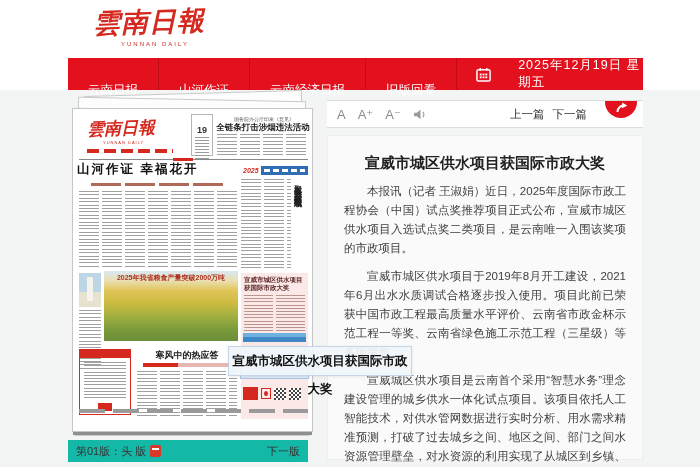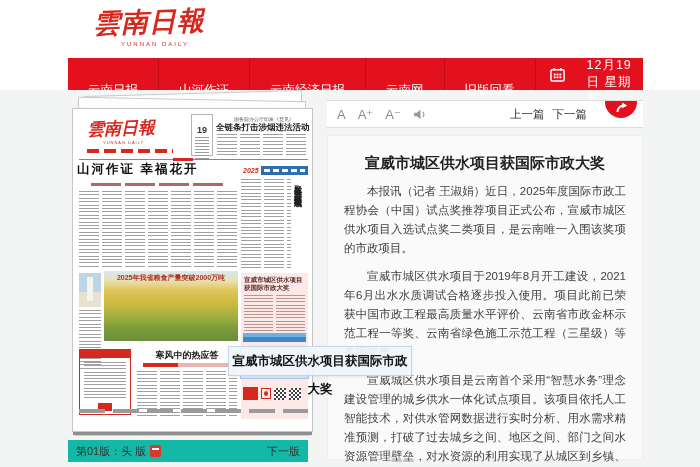--- a/index.html
+++ b/index.html
@@ -34,21 +34,21 @@
   .np-slogan { left:14px; top:40px; width:86px; height:4px;
                background:repeating-linear-gradient(to right,#d5281e 0 12px,transparent 12px 17px); }
   .np-rule { left:6px; top:50px; width:229px; border-top:1px solid #888; }
   .np-rule-red { left:100px; top:49px; width:20px; height:3px; background:#d5281e; }
   .np-datebox { left:118px; top:5px; width:22px; height:42px; border:1px solid #b5b5b5; text-align:center;
                 font-size:9px; font-weight:bold; color:#333; padding-top:10px; }
   .np-datebox span { display:block; }
   .np-datebox i { display:block; margin:2px 3px 0; height:24px; font-style:normal;
                   background:repeating-linear-gradient(to bottom,#9b9b9b 0 1px,transparent 1px 3px); }
   .np-kicker { left:146px; top:7px; width:90px; text-align:center; font-size:5px; color:#555; white-space:nowrap; }
-  .np-headline-tr { left:143px; top:13px; width:94px; text-align:left; font-size:8.5px; font-weight:bold; color:#1a1a1a; white-space:nowrap; }
+  .np-headline-tr { left:143px; top:13px; width:94px; text-align:center; font-size:8.5px; font-weight:bold; color:#1a1a1a; white-space:nowrap; }
   .cols { background-image:
             repeating-linear-gradient(to right, rgba(255,255,255,0) 0 20px, #fff 20px 23px),
             repeating-linear-gradient(to bottom, #a0a0a0 0 1px, rgba(0,0,0,0) 1px 3.4px); }
   .np-cols-tr { left:144px; top:25px; width:92px; height:24px; }
   .np-main-headline { left:4px; top:52px; width:162px; text-align:left; font-size:12.5px; font-weight:bold;
                       color:#111; letter-spacing:2px; white-space:nowrap; }
   .np-subtitle { left:18px; top:74px; width:132px; height:3px;
                  background:repeating-linear-gradient(to right,#b06a5a 0 30px,transparent 30px 34px); }
   .np-cols-main { left:6px; top:82px; width:160px; height:78px; }
   .np-banner { left:168px; top:57px; width:67px; height:9px; background:#2f6db5; display:flex; align-items:center; }
@@ -126,21 +126,20 @@
 
 <div class="logo">
   <div class="logo-cn">雲南日報</div>
   <div class="logo-en">YUNNAN DAILY</div>
 </div>
 
 <div class="nav">
   <div class="nav-item">云南日报</div>
   <div class="nav-item">山河作证</div>
   <div class="nav-item">云南经济日报</div>
-  <div class="nav-item">云南网</div>
   <div class="nav-item">旧版回看</div>
   <div class="nav-cal">
     <svg width="15" height="15" viewBox="0 0 16 16">
       <rect x="1" y="3" width="14" height="12" rx="1.5" fill="none" stroke="#fff" stroke-width="1.6"></rect>
       <line x1="4.5" y1="1" x2="4.5" y2="4" stroke="#fff" stroke-width="1.6"></line>
       <line x1="11.5" y1="1" x2="11.5" y2="4" stroke="#fff" stroke-width="1.6"></line>
       <rect x="4" y="7" width="2" height="2" fill="#fff"></rect>
         <rect x="7" y="7" width="2" height="2" fill="#fff"></rect>
       <rect x="10" y="7" width="2" height="2" fill="#fff"></rect>
         <rect x="4" y="10" width="2" height="2" fill="#fff"></rect>

